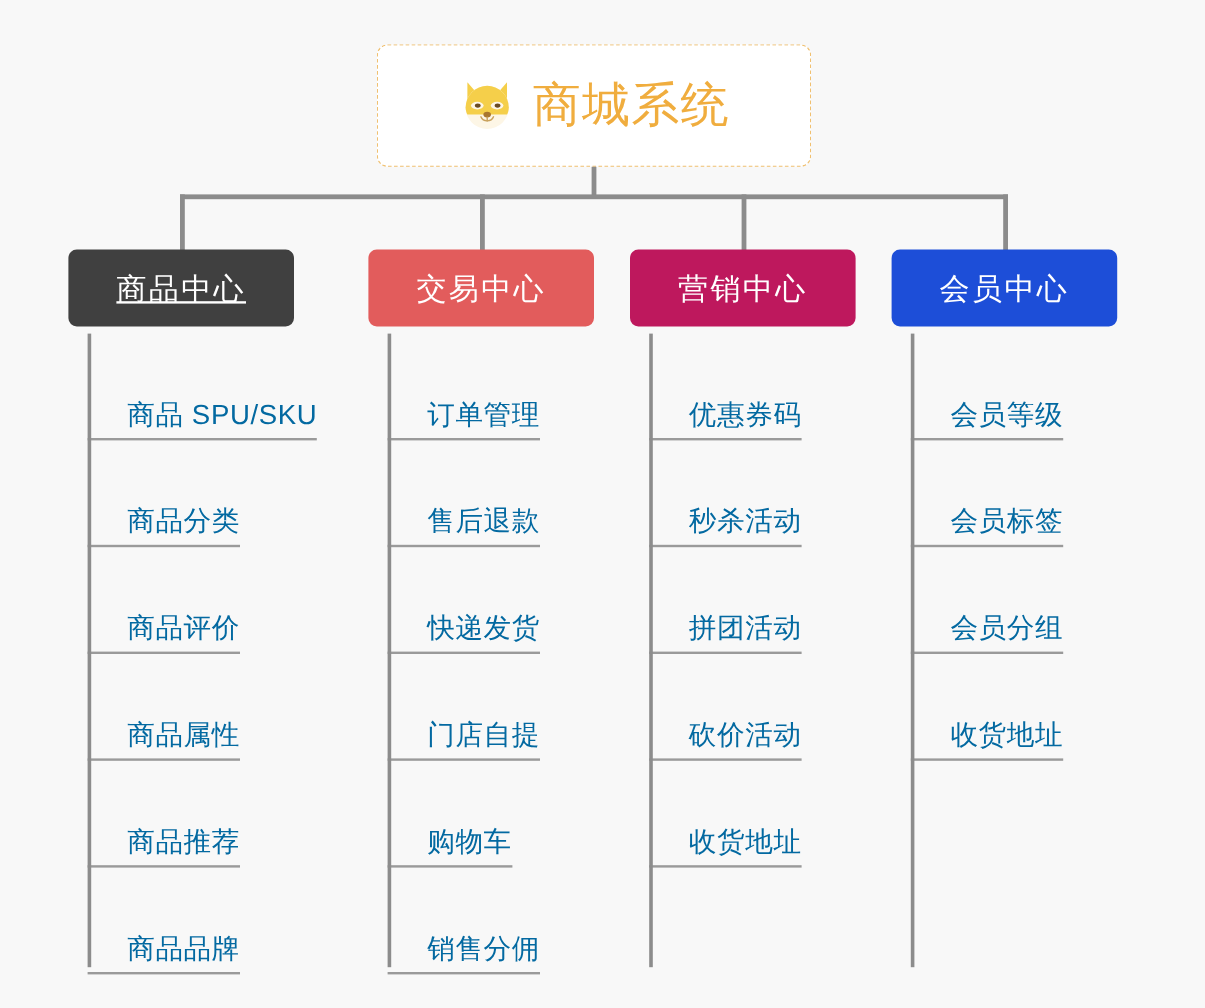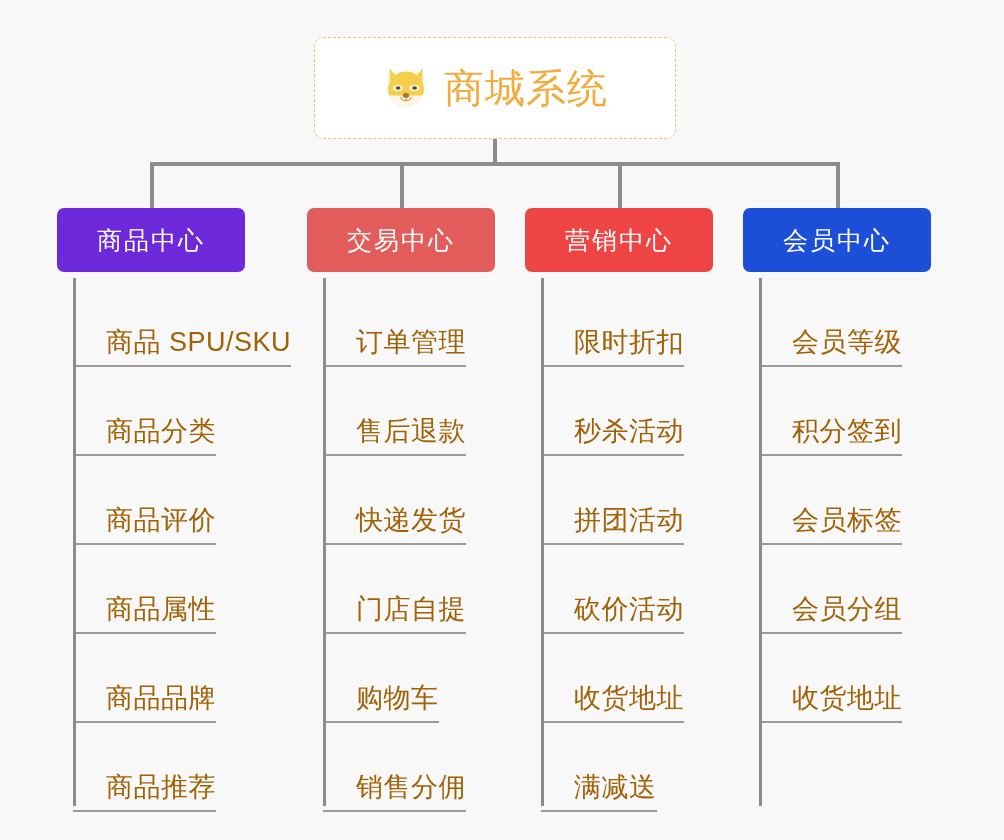--- a/index.html
+++ b/index.html
@@ -98,23 +98,23 @@
     display: flex;
     align-items: flex-end;
     box-sizing: border-box;
   }
   .leaf-underline {
     border-bottom: 2px solid #9a9a9a;
     padding: 0 0 7px 33px;
     display: inline-block;
   }
   .leaf-label {
-    font-size: 27px;
+    font-size: 23px;
     line-height: 1.1;
-    color: #a16207;
+    color: #0369a1;
     white-space: nowrap;
     letter-spacing: 0.5px;
   }
 </style>
 </head>
 <body style="background: rgb(248, 248, 248);">
 
 <div id="mindmap">
 
   <div class="root-node" style="border-color: rgb(240, 192, 112); background: rgb(255, 255, 255);">
@@ -137,43 +137,43 @@
   <div class="conn conn-v" style="left: 493px; top: 139px; height: 25px; background: rgb(140, 140, 140);"></div>
 
   <div class="conn conn-h" style="left: 150px; top: 162px; width: 690px; background: rgb(140, 140, 140);"></div>
 
   <div class="conn conn-v" style="left: 150px; top: 162px; height: 48px; background: rgb(140, 140, 140);"></div>
   <div class="conn conn-v" style="left: 400px; top: 162px; height: 48px; background: rgb(140, 140, 140);"></div>
   <div class="conn conn-v" style="left: 618px; top: 162px; height: 48px; background: rgb(140, 140, 140);"></div>
   <div class="conn conn-v" style="left: 836px; top: 162px; height: 48px; background: rgb(140, 140, 140);"></div>
 
   <div class="column" style="left:57px; width:188px;">
-    <div class="col-header" style="width: 188px; background: #6d28d9;">
+    <div class="col-header" style="width: 188px; background: #404040; text-decoration: underline;">
       <span>商品中心</span>
     </div>
     <div class="col-body">
       <div class="col-trunk" style="height: 528px; background: rgb(140, 140, 140);"></div>
       <ul class="leaf-list">
         <li class="leaf-item">
             <span class="leaf-underline"><span class="leaf-label">商品 SPU/SKU</span></span>
           </li>
         <li class="leaf-item">
             <span class="leaf-underline"><span class="leaf-label">商品分类</span></span>
           </li>
         <li class="leaf-item">
             <span class="leaf-underline"><span class="leaf-label">商品评价</span></span>
           </li>
         <li class="leaf-item">
             <span class="leaf-underline"><span class="leaf-label">商品属性</span></span>
           </li>
         <li class="leaf-item">
+            <span class="leaf-underline"><span class="leaf-label">商品推荐</span></span>
+          </li>
+        <li class="leaf-item">
             <span class="leaf-underline"><span class="leaf-label">商品品牌</span></span>
-          </li>
-        <li class="leaf-item">
-            <span class="leaf-underline"><span class="leaf-label">商品推荐</span></span>
           </li>
       </ul>
     </div>
   </div>
 
   <div class="column" style="left:307px; width:188px;">
     <div class="col-header" style="width: 188px; background: rgb(226, 92, 92);">
       <span>交易中心</span>
     </div>
     <div class="col-body">
@@ -195,62 +195,56 @@
             <span class="leaf-underline"><span class="leaf-label">购物车</span></span>
           </li>
         <li class="leaf-item">
             <span class="leaf-underline"><span class="leaf-label">销售分佣</span></span>
           </li>
       </ul>
     </div>
   </div>
 
   <div class="column" style="left:525px; width:188px;">
-    <div class="col-header" style="width: 188px; background: #ef4444;">
+    <div class="col-header" style="width: 188px; background: #be185d;">
       <span>营销中心</span>
     </div>
     <div class="col-body">
       <div class="col-trunk" style="height: 528px; background: rgb(140, 140, 140);"></div>
       <ul class="leaf-list">
         <li class="leaf-item">
-            <span class="leaf-underline"><span class="leaf-label">限时折扣</span></span>
+            <span class="leaf-underline"><span class="leaf-label">优惠券码</span></span>
           </li>
         <li class="leaf-item">
             <span class="leaf-underline"><span class="leaf-label">秒杀活动</span></span>
           </li>
         <li class="leaf-item">
             <span class="leaf-underline"><span class="leaf-label">拼团活动</span></span>
           </li>
         <li class="leaf-item">
             <span class="leaf-underline"><span class="leaf-label">砍价活动</span></span>
           </li>
         <li class="leaf-item">
             <span class="leaf-underline"><span class="leaf-label">收货地址</span></span>
-          </li>
-        <li class="leaf-item">
-            <span class="leaf-underline"><span class="leaf-label">满减送</span></span>
           </li>
       </ul>
     </div>
   </div>
 
   <div class="column" style="left:743px; width:188px;">
     <div class="col-header" style="width: 188px; background: #1d4ed8;">
       <span>会员中心</span>
     </div>
     <div class="col-body">
       <div class="col-trunk" style="height: 528px; background: rgb(140, 140, 140);"></div>
       <ul class="leaf-list">
         <li class="leaf-item">
             <span class="leaf-underline"><span class="leaf-label">会员等级</span></span>
           </li>
         <li class="leaf-item">
-            <span class="leaf-underline"><span class="leaf-label">积分签到</span></span>
-          </li>
-        <li class="leaf-item">
             <span class="leaf-underline"><span class="leaf-label">会员标签</span></span>
           </li>
         <li class="leaf-item">
             <span class="leaf-underline"><span class="leaf-label">会员分组</span></span>
           </li>
         <li class="leaf-item">
             <span class="leaf-underline"><span class="leaf-label">收货地址</span></span>
           </li>
       </ul>
     </div>

